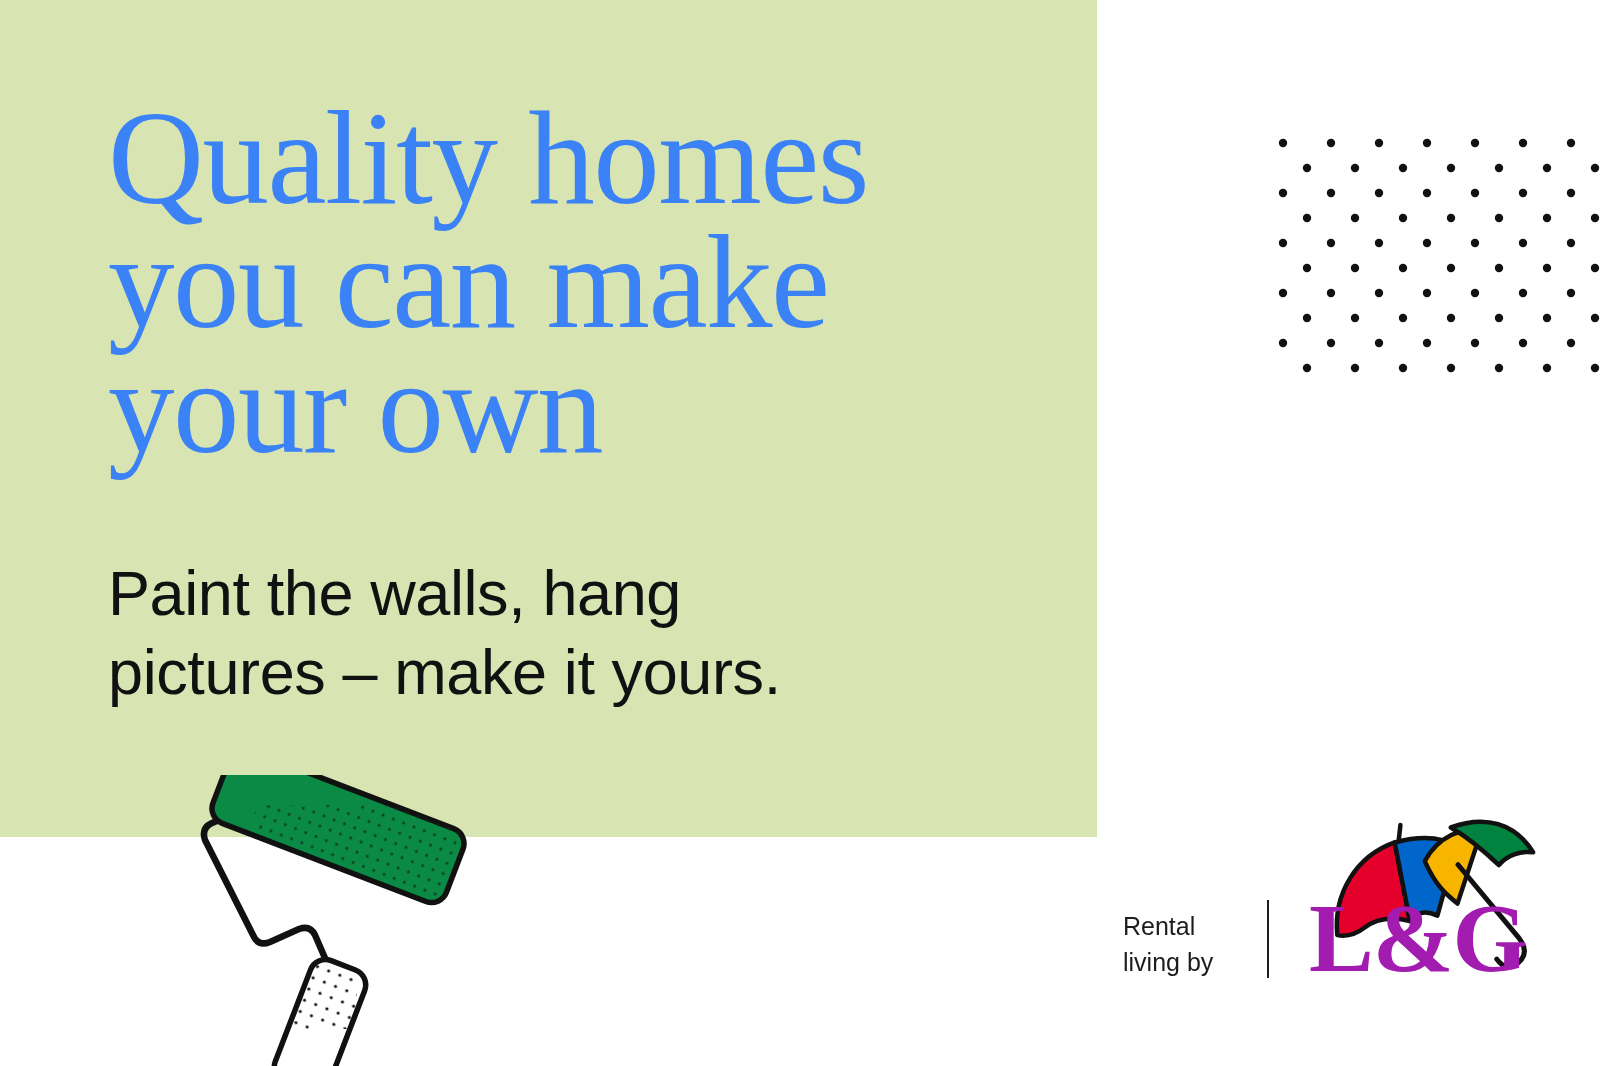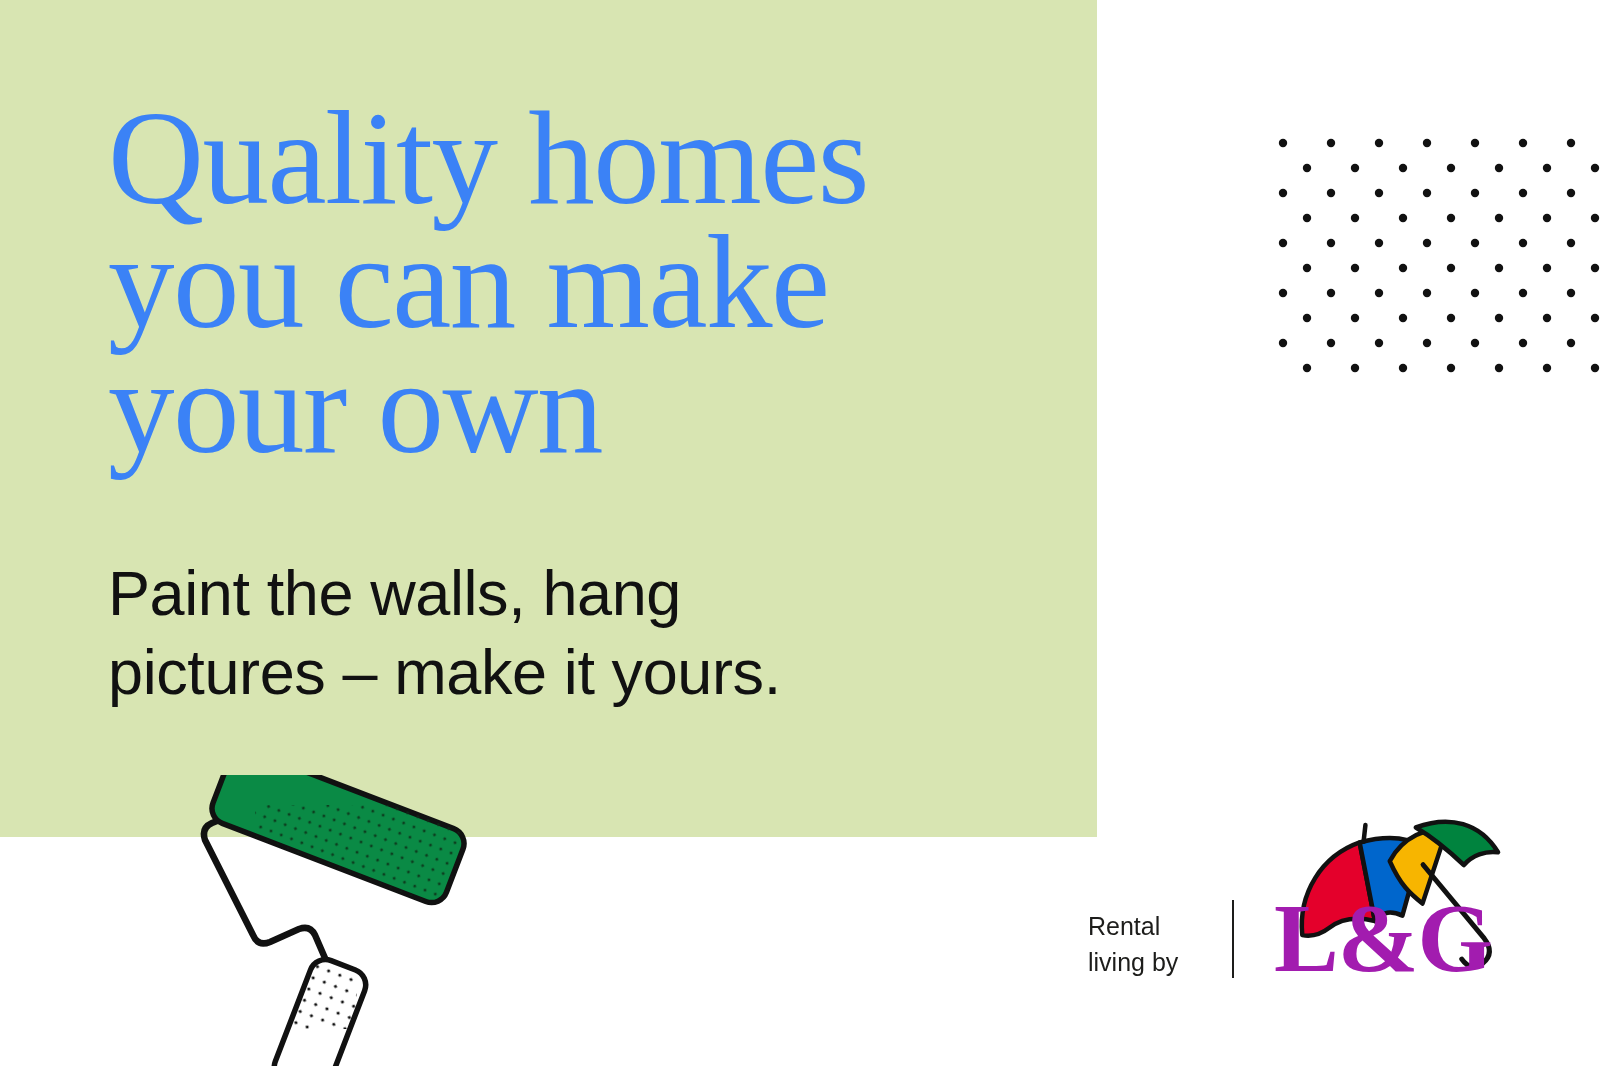--- a/index.html
+++ b/index.html
@@ -65,21 +65,21 @@
   
   .roller-art {
     position:absolute;
     left:195px; top:775px;
     width:330px; height:295px;
   }
 
   
   .logo-lockup {
     position:absolute;
-    left:1088px; top:898px;
+    left:1123px; top:898px;
     width:420px; height:110px;
   }
   .logo-kicker {
     position:absolute;
     left:0; top:10px;
     width:130px;
     color:#1d1d1b;
     font-family:"Liberation Sans", sans-serif;
     font-size:25px;
     line-height:1.44;

